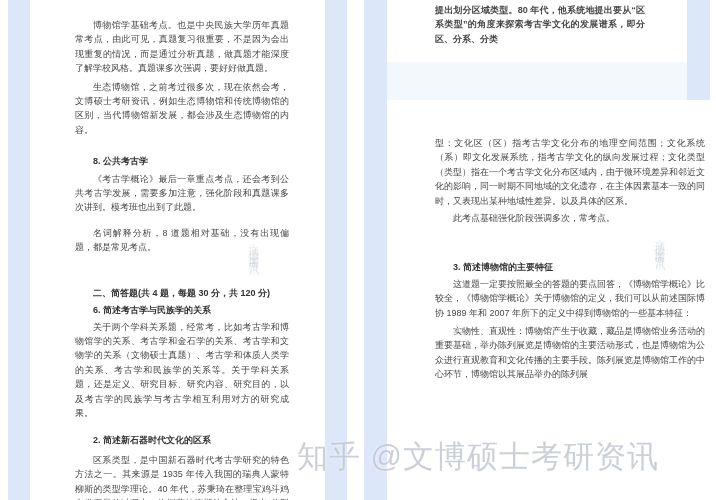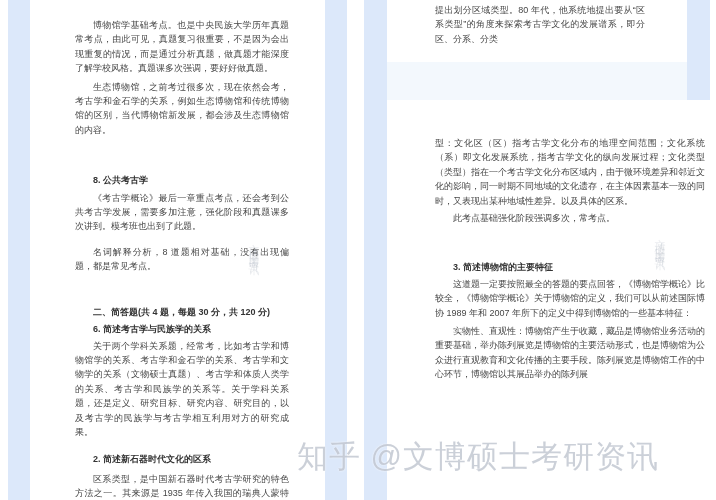--- a/index.html
+++ b/index.html
@@ -8,34 +8,34 @@
     background:#ffffff;
     font-family:"Liberation Sans","DejaVu Sans",sans-serif;
   }
   .strip{position:absolute;top:0;bottom:0;background:#dce8fa;}
   #strip-a{left:8px;width:22px;}
   #strip-b{left:325px;width:22px;}
   #strip-c{left:364px;width:23px;}
   #strip-d{left:687px;width:23px;}
   .page{position:absolute;background:#ffffff;box-sizing:border-box;color:#444;}
   #left-page{left:30px;top:0;width:295px;height:500px;padding:2px 36px 0 45px;}
-  #right-page-top{left:387px;top:0;width:300px;height:62px;padding:3px 42px 0 48px;}
+  #right-page-top{left:387px;top:0;width:300px;height:62px;padding:3px 42px 0 48px;font-weight:bold;}
   #page-gap-band{position:absolute;left:387px;top:62px;width:300px;height:38px;background:#f3f8fd;}
   #right-page{left:387px;top:100px;width:360px;height:400px;padding:36px 42px 8px 48px;overflow:hidden;}
   .para,.sec{
     margin:0;font-size:9px;line-height:14.4px;text-align:justify;
     color:#474747;letter-spacing:0px;
   }
   .para{text-indent:2em;}
   .para.noindent{text-indent:0;}
   .sec{font-weight:bold;color:#333;text-indent:2em;}
   
   #lp-p1{margin-top:16px;}
   #lp-p2{margin-top:4px;}
-  #lp-h1{margin-top:36px;}
+  #lp-h1{margin-top:17px;}
   #lp-p3{margin-top:3px;}
   #lp-p4{margin-top:11px;}
   #lp-h2{margin-top:31px;}
   #lp-h3{margin-top:3px;}
   #lp-p5{margin-top:2px;}
   #lp-h4{margin-top:13px;}
   #lp-p6{margin-top:5px;}
   #rp-p2{margin-top:3px;}
   #rp-h1{margin-top:35px;}
   #rp-p3{margin-top:2px;}
@@ -60,21 +60,21 @@
 
 <div id="screen">
 
   <div class="strip" id="strip-a"></div>
   <div class="strip" id="strip-b"></div>
   <div class="strip" id="strip-c"></div>
   <div class="strip" id="strip-d"></div>
 
   <div class="page" id="left-page">
     <p class="para" id="lp-p1">博物馆学基础考点。也是中央民族大学历年真题常考点，由此可见，真题复习很重要，不是因为会出现重复的情况，而是通过分析真题，做真题才能深度了解学校风格。真题课多次强调，要好好做真题。</p>
-    <p class="para" id="lp-p2">生态博物馆，之前考过很多次，现在依然会考，考古学和金石学的关系，例如生态博物馆和传统博物馆的区别，当代博物馆新发展，都会涉及生态博物馆的内容。</p>
+    <p class="para" id="lp-p2">生态博物馆，之前考过很多次，现在依然会考，文博硕士考研资讯，例如生态博物馆和传统博物馆的区别，当代博物馆新发展，都会涉及生态博物馆的内容。</p>
     <p class="sec" id="lp-h1">8. 公共考古学</p>
     <p class="para" id="lp-p3">《考古学概论》最后一章重点考点，还会考到公共考古学发展，需要多加注意，强化阶段和真题课多次讲到。模考班也出到了此题。</p>
     <p class="para" id="lp-p4">名词解释分析，8 道题相对基础，没有出现偏题，都是常见考点。</p>
     <p class="sec" id="lp-h2">二、简答题(共 4 题，每题 30 分，共 120 分)</p>
     <p class="sec" id="lp-h3">6. 简述考古学与民族学的关系</p>
     <p class="para" id="lp-p5">关于两个学科关系题，经常考，比如考古学和博物馆学的关系、考古学和金石学的关系、考古学和文物学的关系（文物硕士真题）、考古学和体质人类学的关系、考古学和民族学的关系等。关于学科关系题，还是定义、研究目标、研究内容、研究目的，以及考古学的民族学与考古学相互利用对方的研究成果。</p>
     <p class="sec" id="lp-h4">2. 简述新石器时代文化的区系</p>
     <p class="para" id="lp-p6">区系类型，是中国新石器时代考古学研究的特色方法之一。其来源是 1935 年传入我国的瑞典人蒙特柳斯的类型学理论。40 年代，苏秉琦在整理宝鸡斗鸡台发掘品的过程中，依据蒙特柳斯的方法，提出“分型定式”。后又探索了各地出土陶鬲的发展谱系，探讨了几种重要的考古学文化的发展序列及其相互关系，60 年代，苏秉琦从分析仰韶文化开始</p>
   </div>
 

